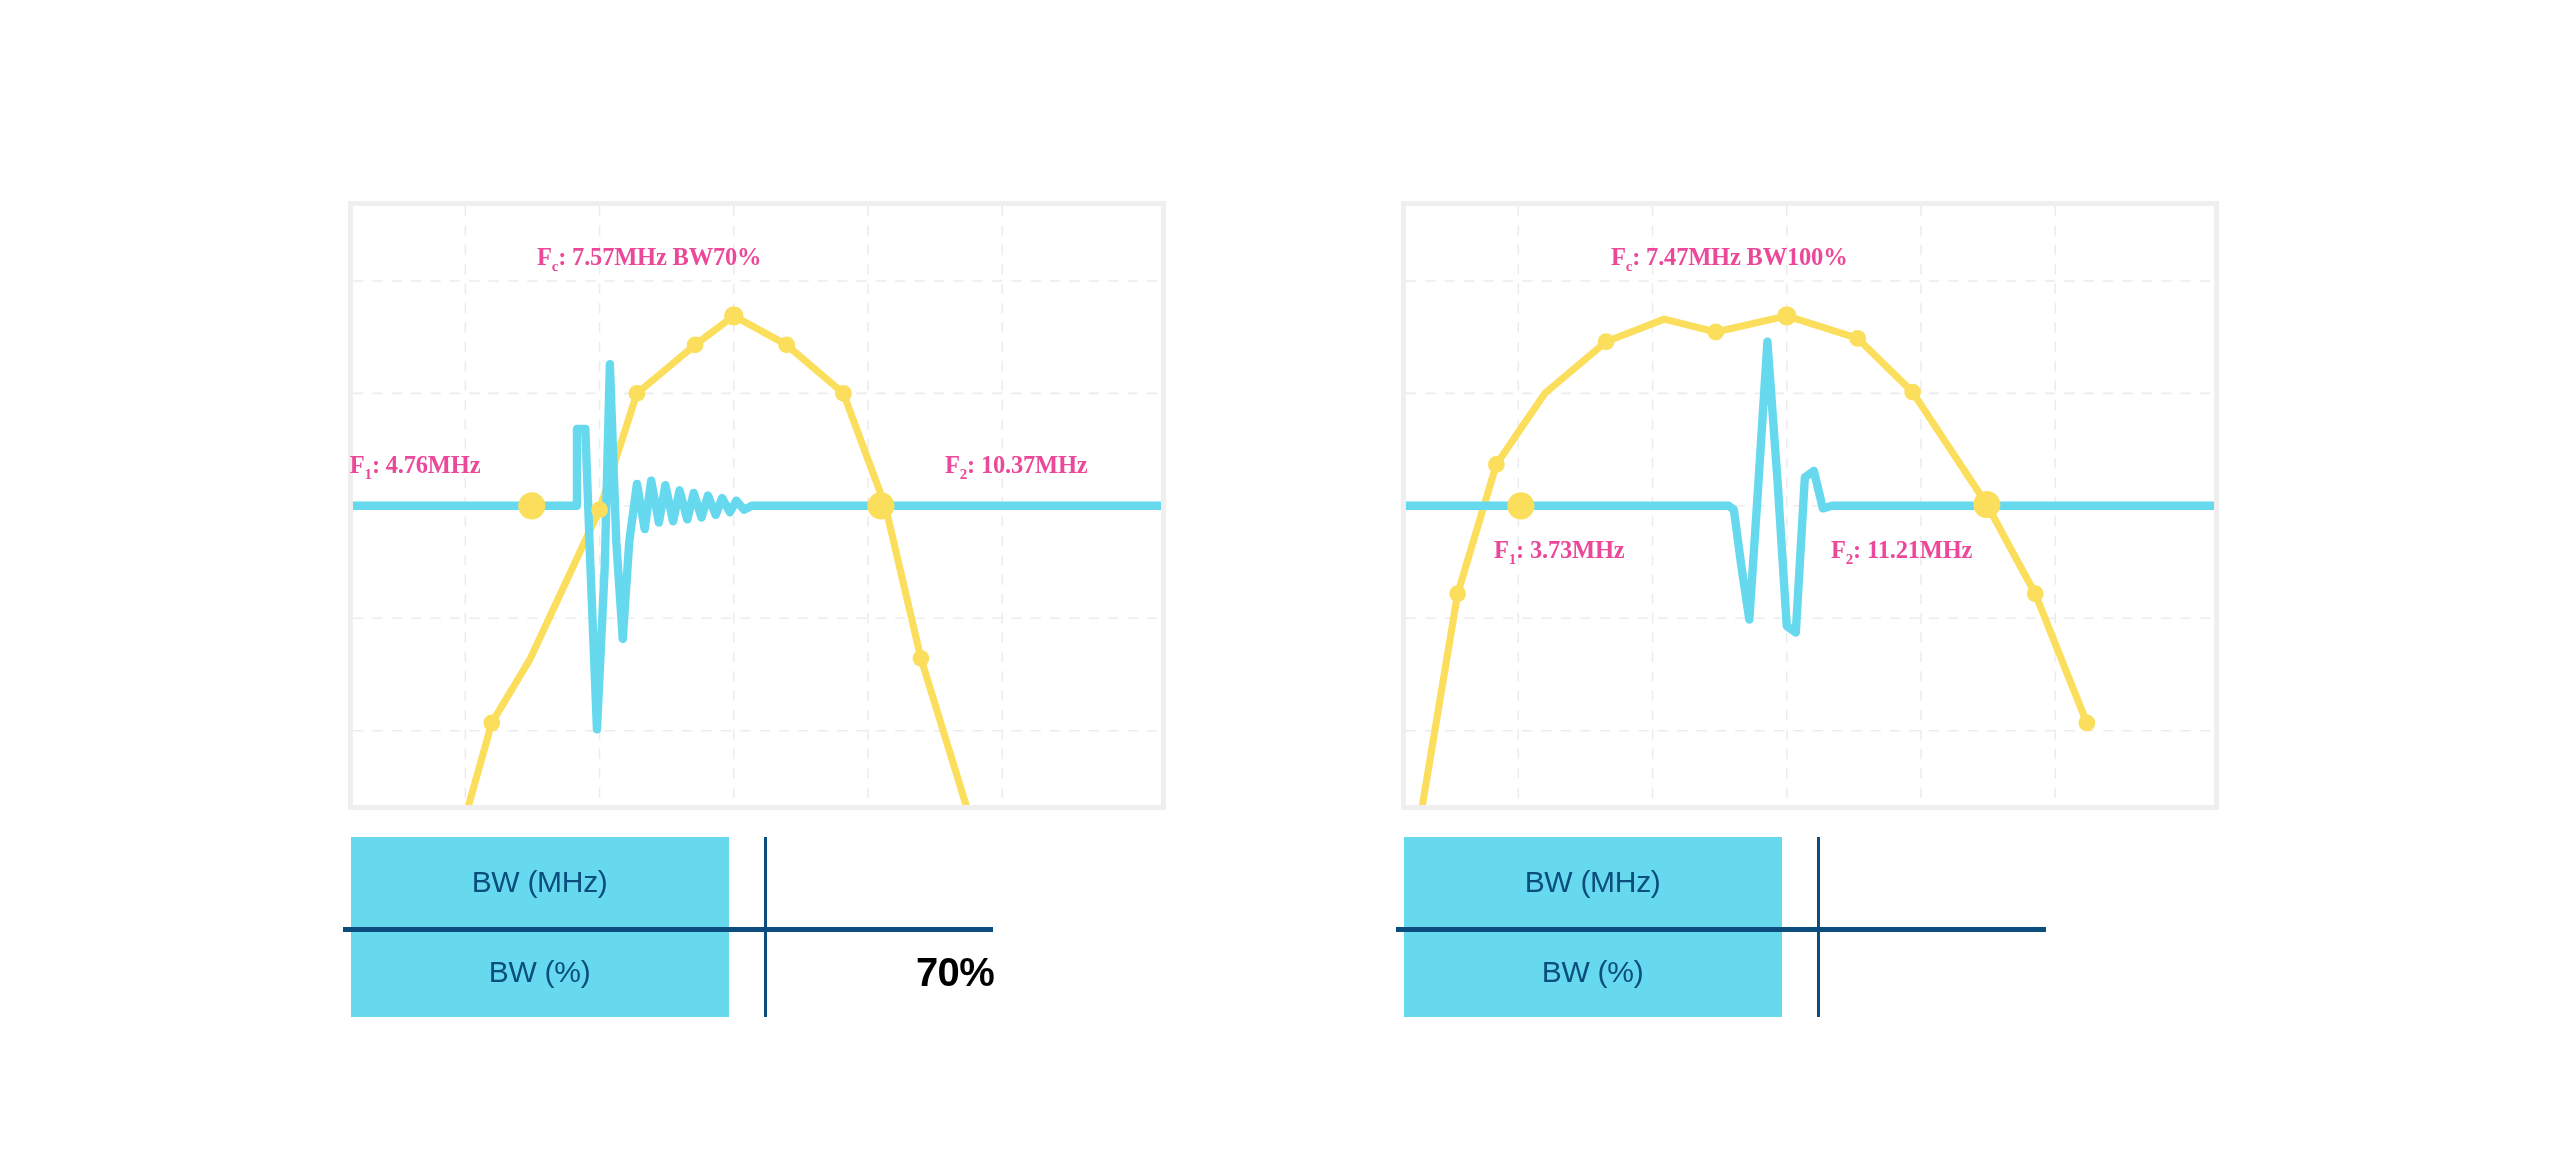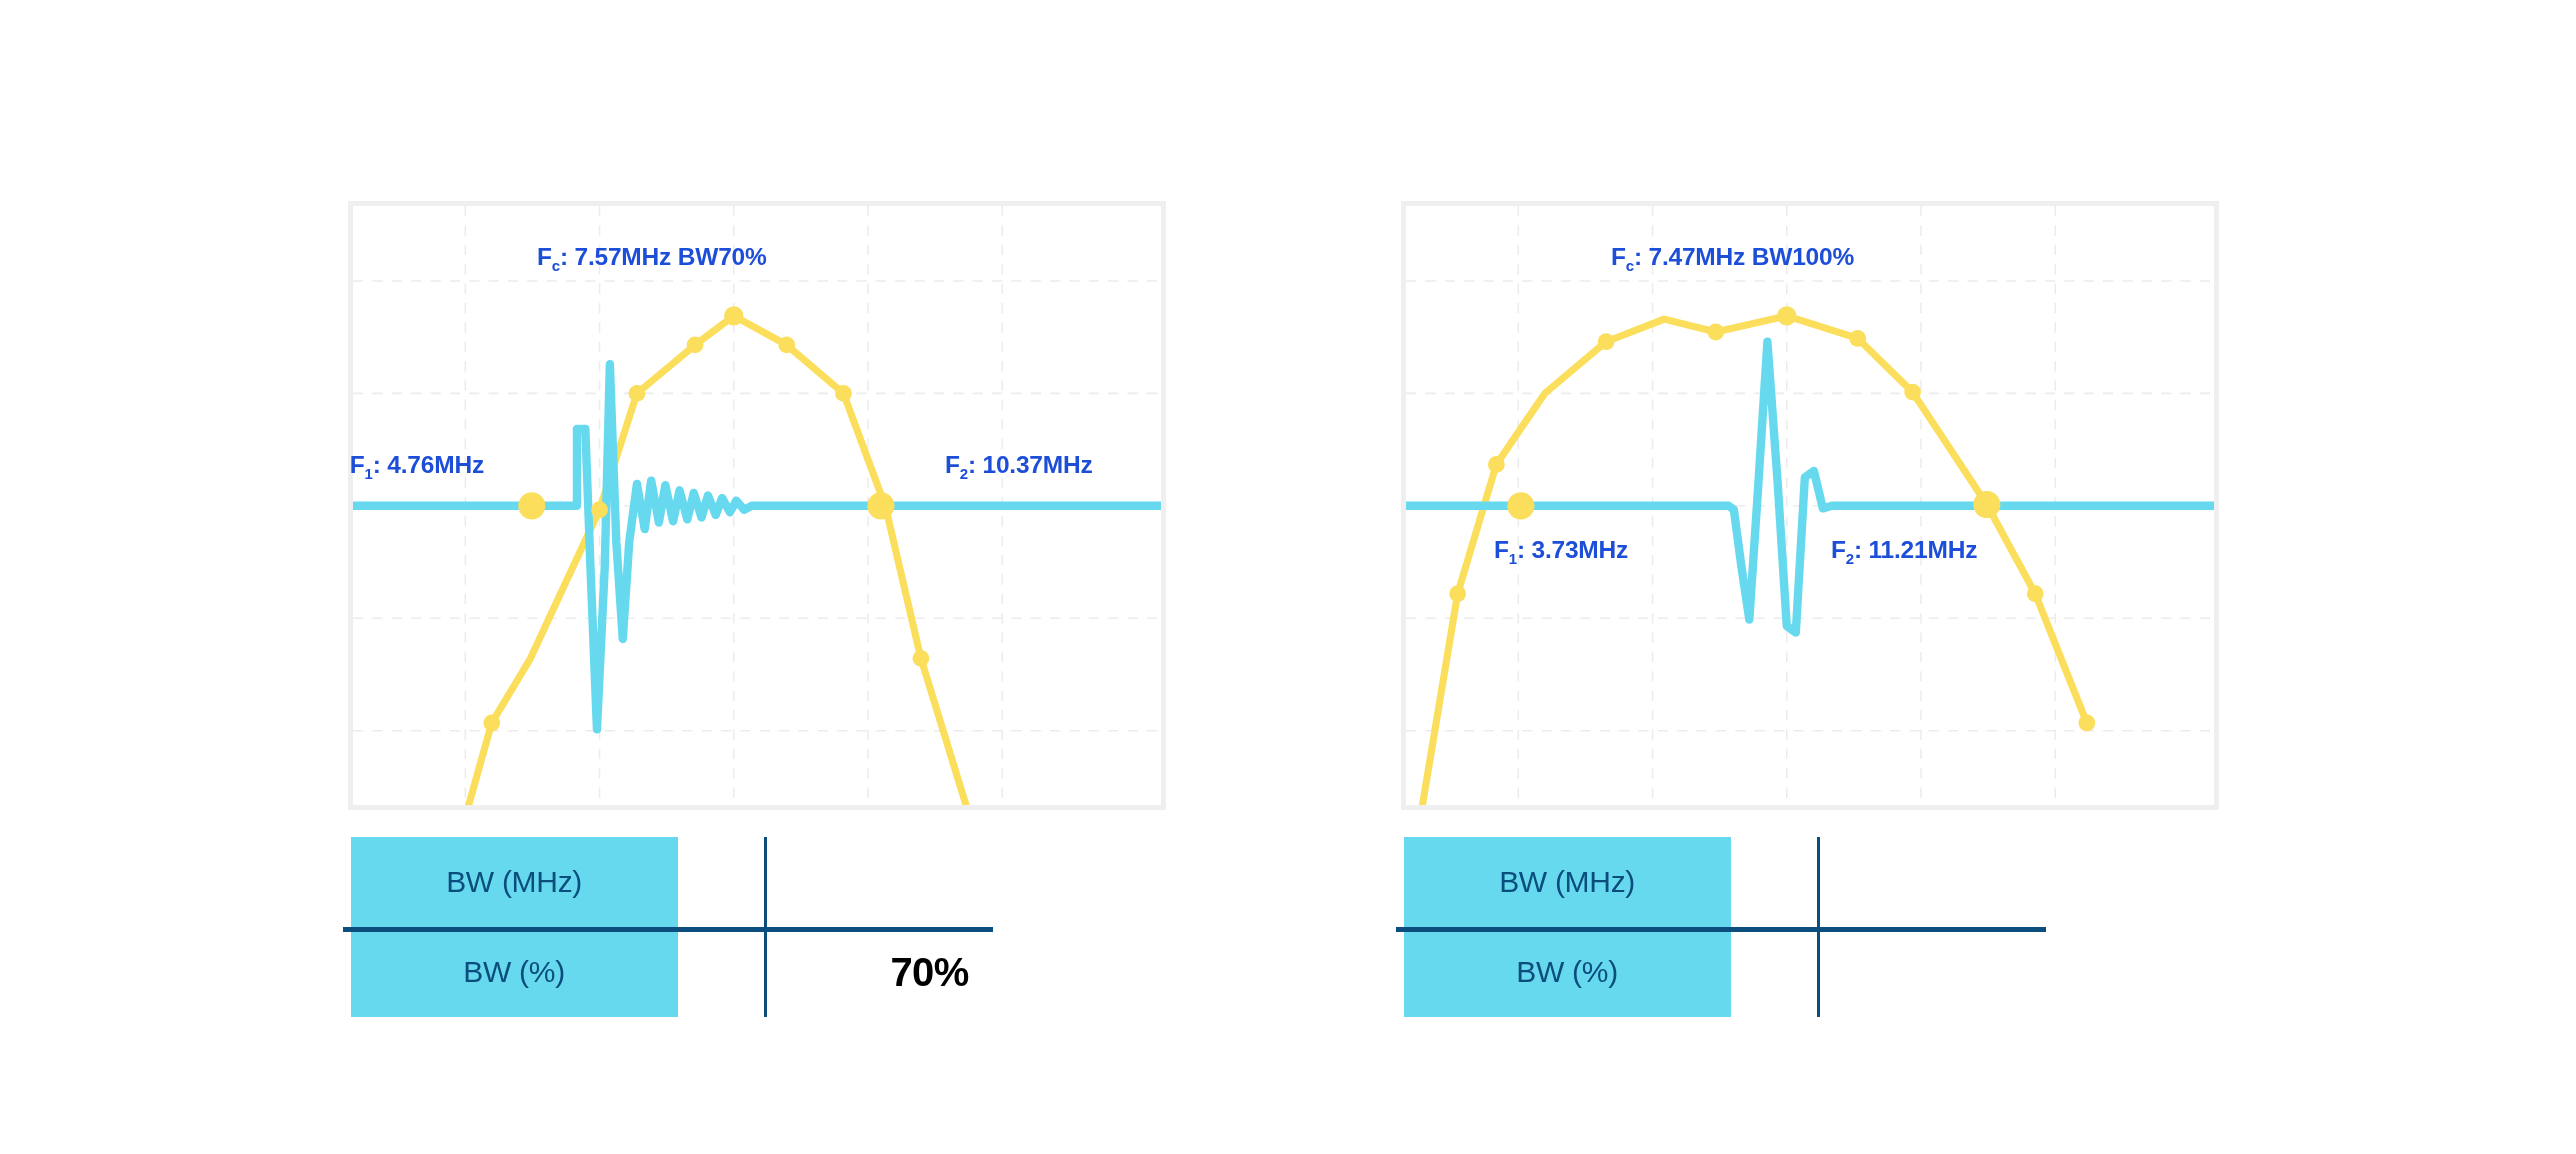--- a/index.html
+++ b/index.html
@@ -22,34 +22,35 @@
     width:818px; height:609px;
     background:#ffffff;
     border:5.8px solid #efefef;
   }
   .chart-plot{ position:absolute; inset:0; }
   .chart-plot svg{ display:block; width:100%; height:100%; }
 
   
   .chart-label{
     position:absolute;
-    color:#1d4ed8;
+    color:#ec4899;
     font-weight:bold;
     font-size:24.5px;
     letter-spacing:-0.2px;
     white-space:nowrap;
     line-height:1;
+    font-family:Liberation Serif, serif;
   }
   .chart-label sub{ font-size:15px; vertical-align:baseline; position:relative; top:5.8px; }
 
   
   .bw-table{ position:absolute; left:2.6px; top:837px; width:831px; }
   .bw-row{ position:relative; display:flex; height:90px; }
   .bw-head{
-    width:327px; background:#67D9EE;
+    width:378px; background:#67D9EE;
     display:flex; align-items:center; justify-content:center;
     color:#0B4D7C; font-size:30px; letter-spacing:-0.3px;
   }
   .bw-head::after{
     content:""; position:absolute; top:0; bottom:0; left:413px;
     width:3.2px; background:#0B4D7C;
   }
   .bw-val{
     flex:1;
     display:flex; align-items:center; justify-content:center;

